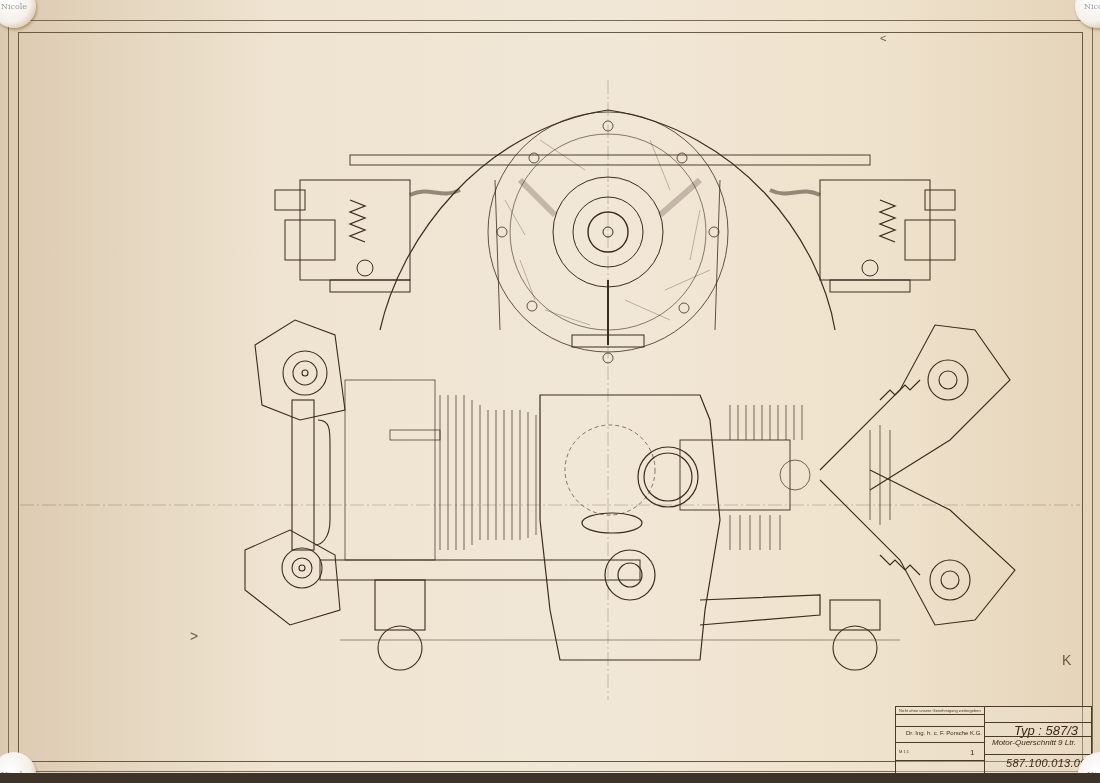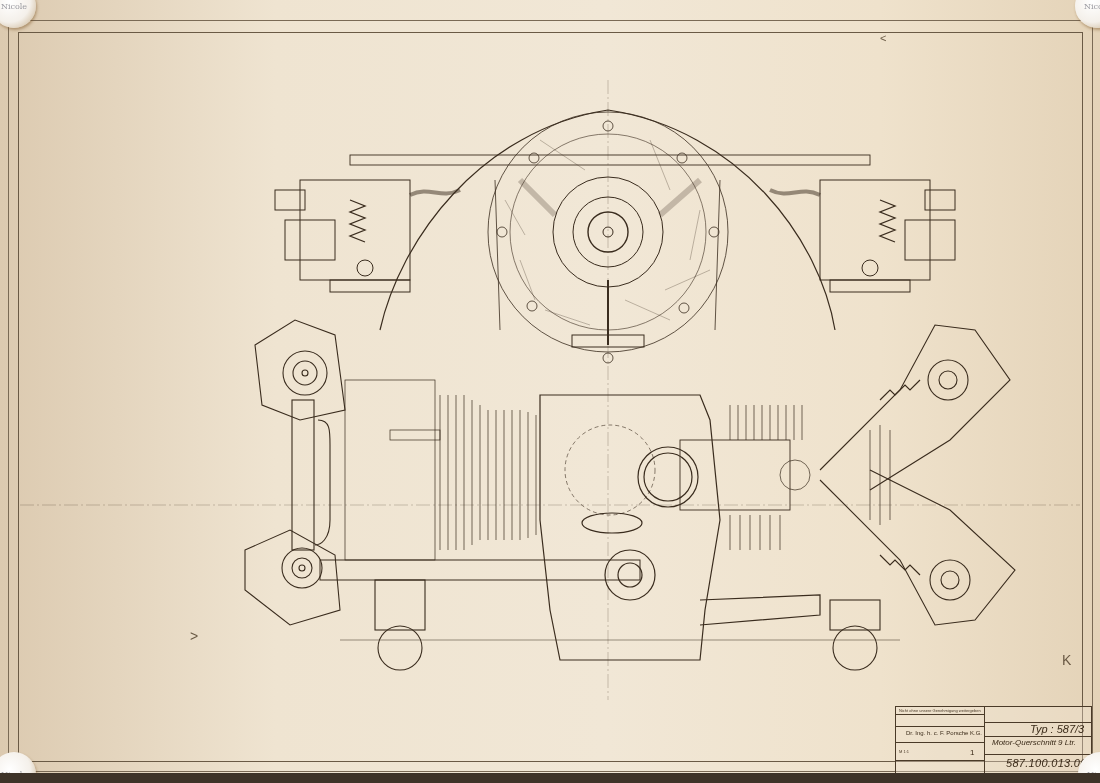--- a/index.html
+++ b/index.html
@@ -9,21 +9,21 @@
   .border-outer{position:absolute;left:8px;top:20px;width:1083px;height:750px;border:1px solid #7a6a55;}
   .border-inner{position:absolute;left:18px;top:32px;width:1063px;height:728px;border:1.5px solid #6a5a45;}
   .tack{position:absolute;width:44px;height:44px;border-radius:50%;
     background:radial-gradient(circle at 40% 40%,#ffffff 0%,#f4f0ea 55%,#d8c8b0 80%,#c9a070 100%);
     box-shadow:1px 2px 3px rgba(120,80,30,.45);font-size:8px;color:#9a9aa0;display:flex;align-items:center;justify-content:center;font-family:"DejaVu Serif",serif;}
   svg.drawing{position:absolute;left:0;top:0;}
   .title-block{position:absolute;left:895px;top:706px;width:195px;height:66px;border:1px solid #4a3a28;background:rgba(240,230,212,.35);font-size:6px;color:#3a2a18;}
   .tb-left{position:absolute;left:0;top:0;width:88px;height:66px;border-right:1px solid #4a3a28;}
   .tb-row{position:absolute;left:0;width:100%;border-bottom:1px solid #4a3a28;}
   .tb-right{position:absolute;left:88px;top:0;width:107px;height:66px;}
-  .tb-typ{position:absolute;left:46px;top:16px;font-size:11px;font-style:italic;}
+  .tb-typ{position:absolute;left:30px;top:16px;font-size:13px;font-style:italic;}
   .tb-name{position:absolute;left:8px;top:31px;font-size:8px;font-style:italic;white-space:nowrap;}
   .tb-num{position:absolute;left:22px;top:50px;font-size:11px;font-style:italic;white-space:nowrap;letter-spacing:.3px;}
   .tb-co{position:absolute;left:10px;top:23px;font-size:6px;white-space:nowrap;}
   .tb-sheet{position:absolute;left:74px;top:41px;font-size:8px;}
   .tb-small{position:absolute;font-size:4px;white-space:nowrap;color:#4a3a28;}
   .bottom-strip{position:absolute;left:0;top:773px;width:1100px;height:10px;background:#3e3328;}
   .mark{position:absolute;color:#6a5a45;font-size:14px;}
 </style>
 </head>
 <body>

